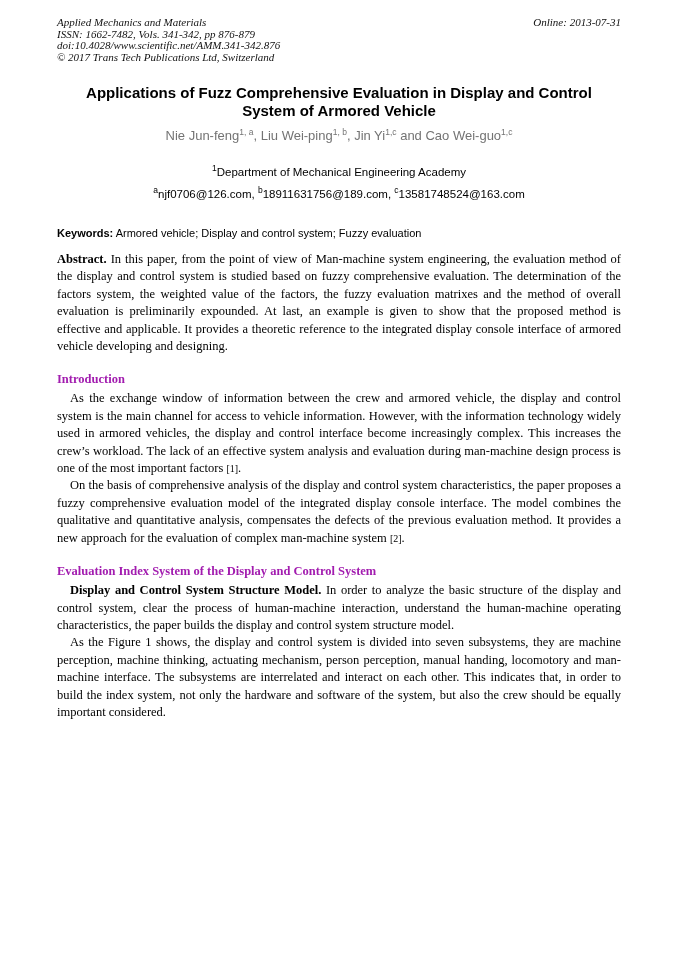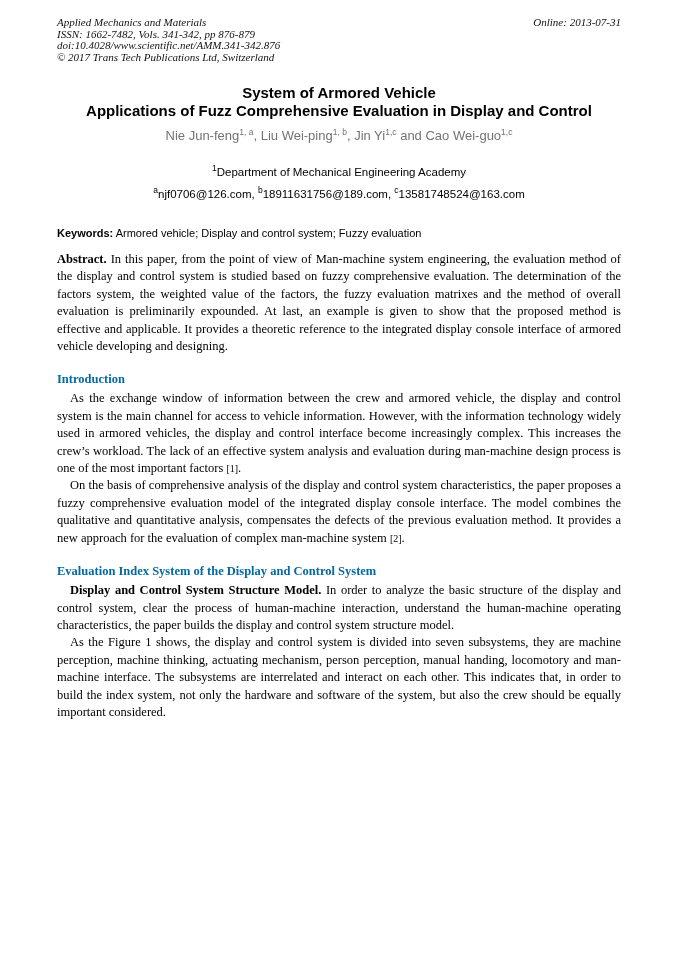--- a/index.html
+++ b/index.html
@@ -93,41 +93,41 @@
   .lead { font-weight: bold; }
   .indent { text-indent: 13px; }
   .ref { font-size: 10px; }
 
   .sec-heading {
     margin: 17px 0 3px 0;
     font-family: "Liberation Serif", "DejaVu Serif", serif;
     font-weight: bold;
     font-size: 12.5px;
     line-height: 15px;
-    color: #0369a1;
+    color: #a21caf;
   }
 </style>
 </head>
 <body>
 
 <div class="page">
 
   <header class="pub-header">
     <div class="pub-left">
       <div>Applied Mechanics and Materials</div>
       <div>ISSN: 1662-7482, Vols. 341-342, pp 876-879</div>
       <div>doi:10.4028/www.scientific.net/AMM.341-342.876</div>
       <div>© 2017 Trans Tech Publications Ltd, Switzerland</div>
     </div>
     <div class="pub-right">Online: 2013-07-31</div>
   </header>
 
   <h1 class="title">
+    <span class="tline">Applications of Fuzz Comprehensive Evaluation in Display and Control</span>
     <span class="tline">System of Armored Vehicle</span>
-    <span class="tline">Applications of Fuzz Comprehensive Evaluation in Display and Control</span>
   </h1>
 
   <div class="authors"><span><span>Nie Jun-feng</span><sup>1, a</sup><span>, </span></span><span><span>Liu Wei-ping</span><sup>1, b</sup><span>, </span></span><span><span>Jin Yi</span><sup>1,c</sup><span> and </span></span><span><span>Cao Wei-guo</span><sup>1,c</sup><span></span></span></div>
 
   <div class="affil affil-1"><sup>1</sup><span>Department of Mechanical Engineering Academy</span></div>
 
   <div class="emails"><span><sup>a</sup><span>njf0706@126.com</span><span>, </span></span><span><sup>b</sup><span>18911631756@189.com</span><span>, </span></span><span><sup>c</sup><span>13581748524@163.com</span><span></span></span></div>
 
   <div class="keywords">
     <span class="kw-label">Keywords:</span>

